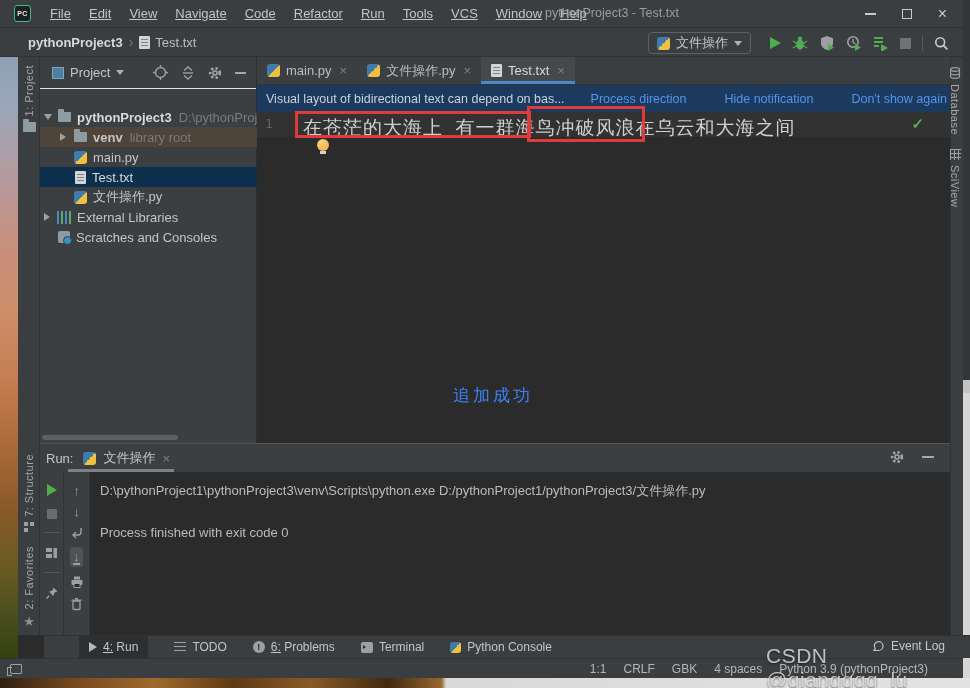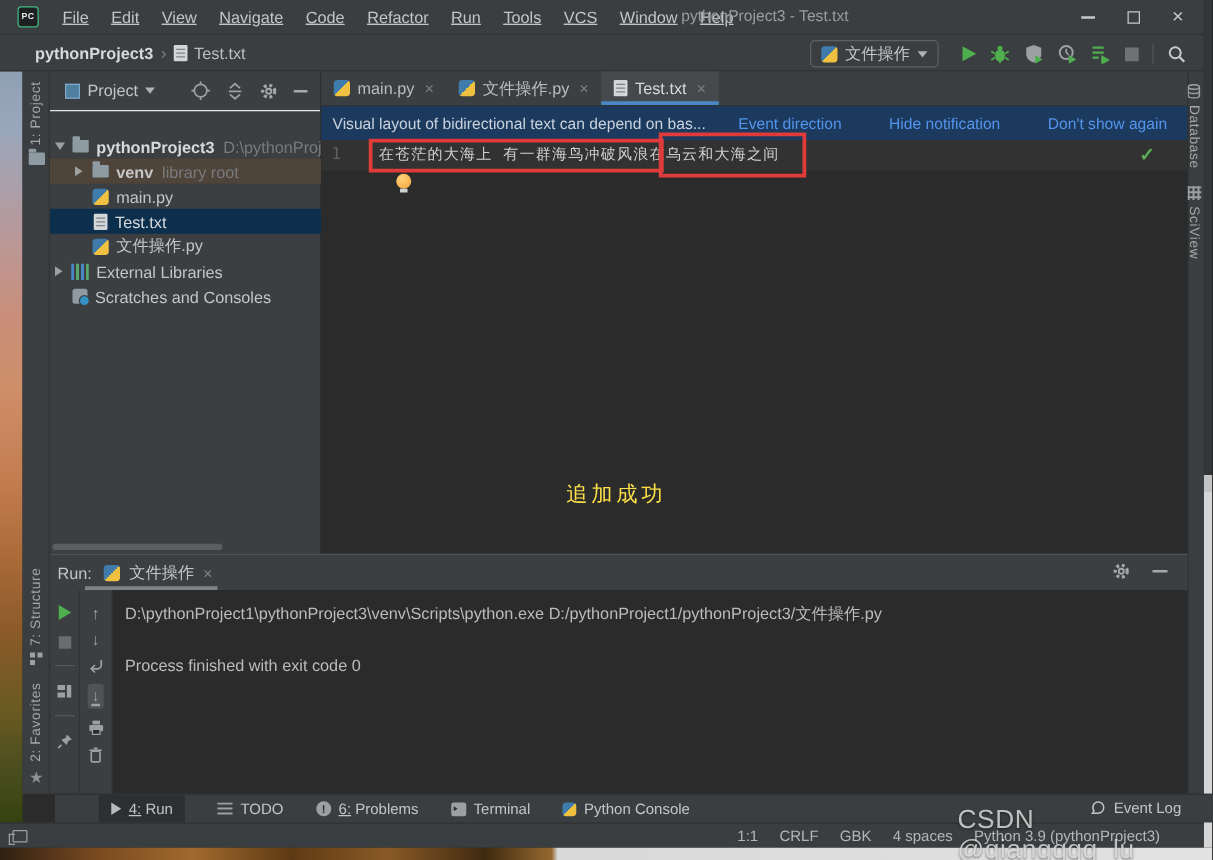--- a/index.html
+++ b/index.html
@@ -85,28 +85,28 @@
   .tab .x{color:#7e8184;font-size:13px;margin-left:2px;}
   .tab.active{background:#45494c;border-bottom:3px solid #4a88c7;padding-top:2px;}
   .notif{height:27px;background:#1c3a5e;display:flex;align-items:center;padding-left:9px;color:#c9d2dc;font-size:12.5px;white-space:nowrap;}
   .notif a{color:#5394ec;text-decoration:none;}
   .notif .msg{margin-right:26px;}
   .notif .lnk2{margin-left:38px;}
   .notif .lnk3{margin-left:38px;}
   .ed-body{position:absolute;left:0;top:55px;width:693px;height:331px;}
   .curline{position:absolute;left:0;top:0;width:693px;height:25px;background:#323232;}
   .gutter-num{position:absolute;left:8px;top:4px;color:#606366;font-family:"DejaVu Sans Mono",monospace;font-size:13px;}
-  .ed-text{position:absolute;left:46px;top:3px;font-size:12px;color:#cfcfcf;letter-spacing:1px;white-space:pre;}
+  .ed-text{position:absolute;left:46px;top:3px;font-size:19px;color:#cfcfcf;letter-spacing:1px;white-space:pre;}
   .redbox{position:absolute;border:3px solid #e03b3b;}
   .rb1{left:38px;top:-1px;width:236px;height:27px;}
   .rb2{left:270px;top:-6px;width:118px;height:36px;}
   .bulb{position:absolute;left:60px;top:27px;width:12px;height:12px;border-radius:50%;background:radial-gradient(circle at 35% 30%,#ffd27a,#f2a33a);}
   .bulb::after{content:"";position:absolute;left:3px;bottom:-3px;width:6px;height:3px;background:#cfd2d4;}
   .ok-check{position:absolute;right:26px;top:3px;color:#5dab54;font-size:15px;font-weight:bold;}
-  .ed-annot{position:absolute;left:196px;top:272px;color:#fde047;font-size:17px;letter-spacing:3px;}
+  .ed-annot{position:absolute;left:196px;top:272px;color:#3b82f6;font-size:17px;letter-spacing:3px;}
 
   
   .run-panel{left:40px;top:443px;width:910px;height:192px;background:#3c3f41;border-top:1px solid #515456;}
   .rp-header{height:28px;display:flex;align-items:center;padding-left:6px;gap:10px;position:relative;}
   .rp-label{color:#c3c5c7;}
   .rp-tab{display:flex;align-items:center;gap:7px;color:#c3c5c7;}
   .rp-tab .x{color:#7e8184;}
   .rp-underline{position:absolute;left:28px;top:25px;width:106px;height:3px;background:#7f8284;}
   .rp-hicons{position:absolute;right:16px;top:6px;display:flex;gap:18px;align-items:center;}
   .rp-col1{position:absolute;left:0;top:28px;width:24px;height:164px;border-right:1px solid #323435;display:flex;flex-direction:column;align-items:center;padding-top:12px;gap:13px;}
@@ -321,21 +321,21 @@
       </div>
       <div class="tab active">
         <span class="txticon"></span>
         <span style="color:#d7d9db;">Test.txt</span>
         <span class="x">×</span>
       </div>
     </div>
 
     <div class="notif">
       <span class="msg">Visual layout of bidirectional text can depend on bas...</span>
-      <a href="#">Event direction</a>
+      <a href="#">Process direction</a>
       <a href="#" class="lnk2">Hide notification</a>
       <a href="#" class="lnk3">Don't show again</a>
     </div>
 
     <div class="ed-body">
       <div class="curline"></div>
       <span class="gutter-num">1</span>
       <span class="ed-text"><span>在苍茫的大海上  有一群海鸟冲破风浪</span><span>在乌云和大海之间</span></span>
       <div class="redbox rb1"></div>
       <div class="redbox rb2"></div>

